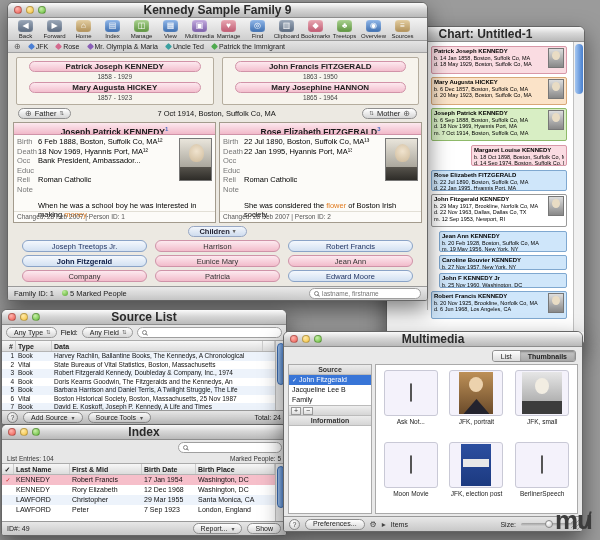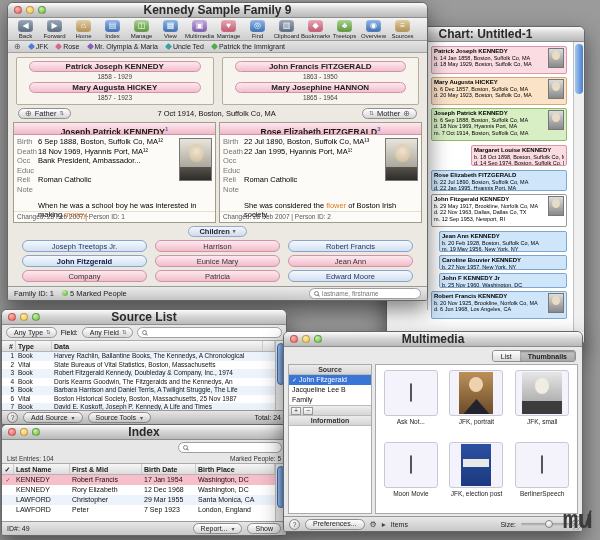--- a/index.html
+++ b/index.html
@@ -183,21 +183,21 @@
   .post{width:30px;height:42px;position:relative;background:linear-gradient(#2c4fa0,#1c3a80);}
   .post::before{content:"";position:absolute;top:15px;left:2px;right:2px;height:8px;background:#e8e8e8;}
   .medfoot{flex:none;height:15px;display:flex;align-items:center;gap:5px;padding:0 5px;font-size:7px;color:#222;
            background:linear-gradient(#e8e8e8,#c8c8c8);border-top:1px solid #999;border-radius:0 0 2px 2px;position:relative;}
   .toolico{font-size:8px;color:#444;}
   .slider{width:56px;height:3px;border-radius:2px;background:linear-gradient(#9e9e9e,#cfcfcf);position:relative;}
   .knob{position:absolute;left:24px;top:-3px;width:8px;height:8px;border-radius:50%;border:1px solid #888;
         background:radial-gradient(circle at 35% 30%,#fff,#c6c6c6);}
 
   
-  #wm{position:absolute;right:8px;bottom:4px;z-index:6;font-size:26px;font-weight:bold;color:#3c3c3c;letter-spacing:-1px;font-family:Liberation Mono, monospace;}
+  #wm{position:absolute;right:8px;bottom:4px;z-index:6;font-size:26px;font-weight:bold;color:#3c3c3c;letter-spacing:-1px;}
   #wm .bar{display:inline-block;width:2px;height:18px;background:#3c3c3c;transform:rotate(18deg);margin-left:-5px;}
 </style>
 </head>
 <body>
 
 <div class="win" id="win-chart">
   <div class="tbar">
     <div class="lights">
         <i class="l-red"></i>
         <i class="l-yel"></i>
@@ -395,21 +395,21 @@
   </div>
 
   <div class="couple">
 
     <div class="cpanel">
       <div class="nbar2"><span>Joseph Patrick KENNEDY</span><sup>1</sup></div>
       <div class="photo"></div>
       <div class="frows">
         <div class="frow wp">
             <span class="flab">Birth</span>
-            <span class="fval">6 Sep 1888, Boston, Suffolk Co, MA¹²</span>
+            <span class="fval">6 Feb 1888, Boston, Suffolk Co, MA¹²</span>
           </div>
         <div class="frow wp">
             <span class="flab">Death</span>
             <span class="fval">18 Nov 1969, Hyannis Port, MA¹²</span>
             <span class="age">Age: 81</span>
           </div>
         <div class="frow wp">
             <span class="flab">Occ</span>
             <span class="fval">Bank President, Ambassador...</span>
           </div>

